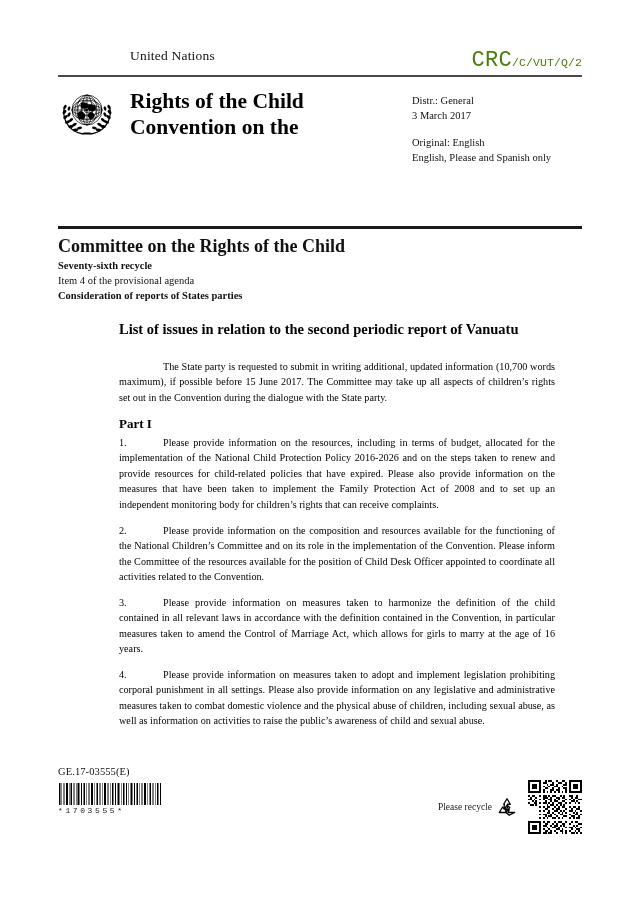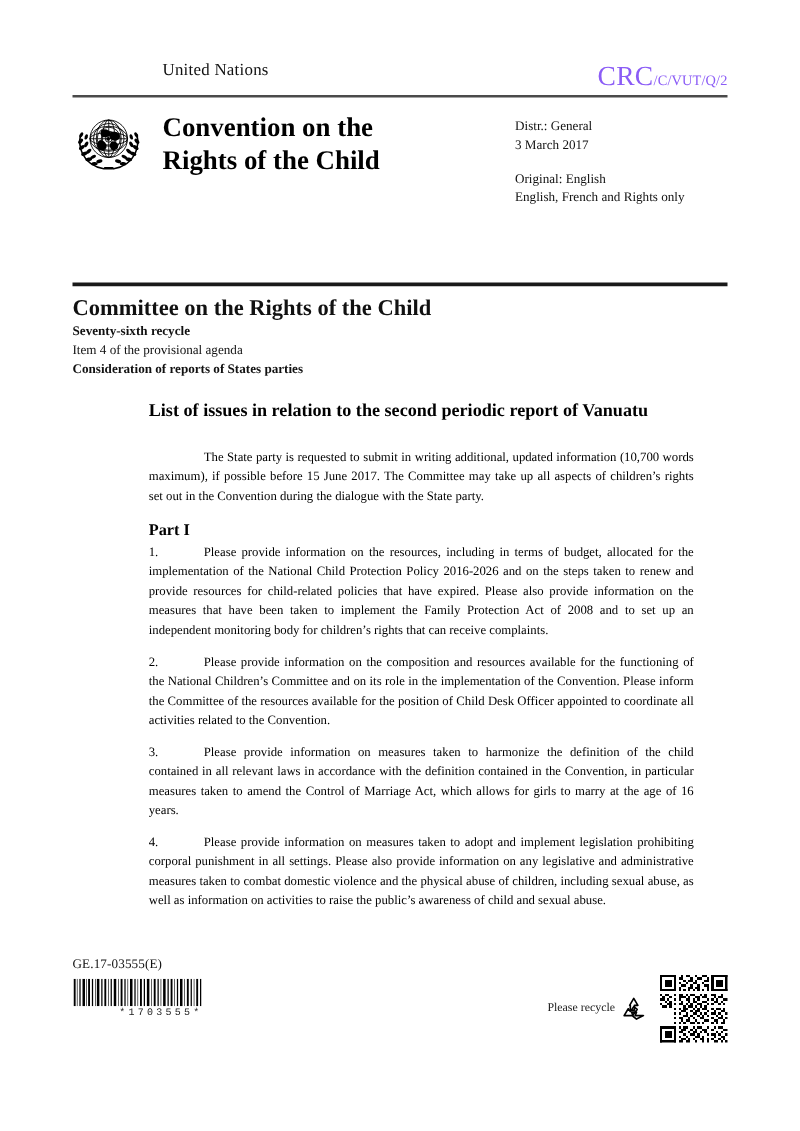--- a/index.html
+++ b/index.html
@@ -30,23 +30,23 @@
     padding-left: 72px;
     padding-bottom: 2px;
   }
   .org-name {
     font-family: "Liberation Serif", serif;
     font-size: 13.5px;
     letter-spacing: 0.2px;
     color: #111;
   }
   .symbol {
-    font-family: Liberation Serif, serif;
+    font-family: Liberation Mono, monospace;
     white-space: nowrap;
-    color: #8b5cf6;
+    color: #4d7c0f;
   }
   .symbol .sym-main {
     font-size: 22px;
     letter-spacing: 0.3px;
   }
   .symbol .sym-sub {
     font-size: 11.5px;
     letter-spacing: 0.1px;
   }
   .rule-thin {
@@ -175,21 +175,21 @@
     display: block;
     width: 104px;
     height: 22px;
   }
   .barcode-text {
     font-family: "Liberation Mono", monospace;
     font-size: 8px;
     letter-spacing: 2.6px;
     margin-top: 1px;
     color: #222;
-    text-align: right;
+    text-align: left;
     width: 104px;
   }
 
   .footer-right {
     position: absolute;
     right: 0;
     top: 14px;
     display: flex;
     align-items: center;
     gap: 4px;
@@ -285,30 +285,30 @@
             <ellipse cx="90" cy="64" rx="5" ry="2.7" transform="rotate(44 90 64)"></ellipse>
             <ellipse cx="83" cy="73" rx="5" ry="2.7" transform="rotate(28 83 73)"></ellipse>
             <ellipse cx="73" cy="80" rx="5" ry="2.7" transform="rotate(14 73 80)"></ellipse>
 
             <rect x="50" y="89" width="16" height="4" rx="2"></rect>
           </g>
         </svg>
       </div>
 
       <div class="conv-title">
+        <div>Rights of the Child</div>
         <div>Convention on the</div>
-        <div>Rights of the Child</div>
       </div>
 
       <div class="distr-block">
         <div>Distr.: General</div>
         <div>3 March 2017</div>
         <div class="distr-gap"></div>
         <div>Original: English</div>
-        <div>English, French and Rights only</div>
+        <div>English, Please and Spanish only</div>
       </div>
 
     </div>
   </div>
 
   <div class="rule-thick"></div>
 
   <div class="committee">
     <div class="c-title">Committee on the Rights of the Child</div>
     <div class="c-b">Seventy-sixth recycle</div>

